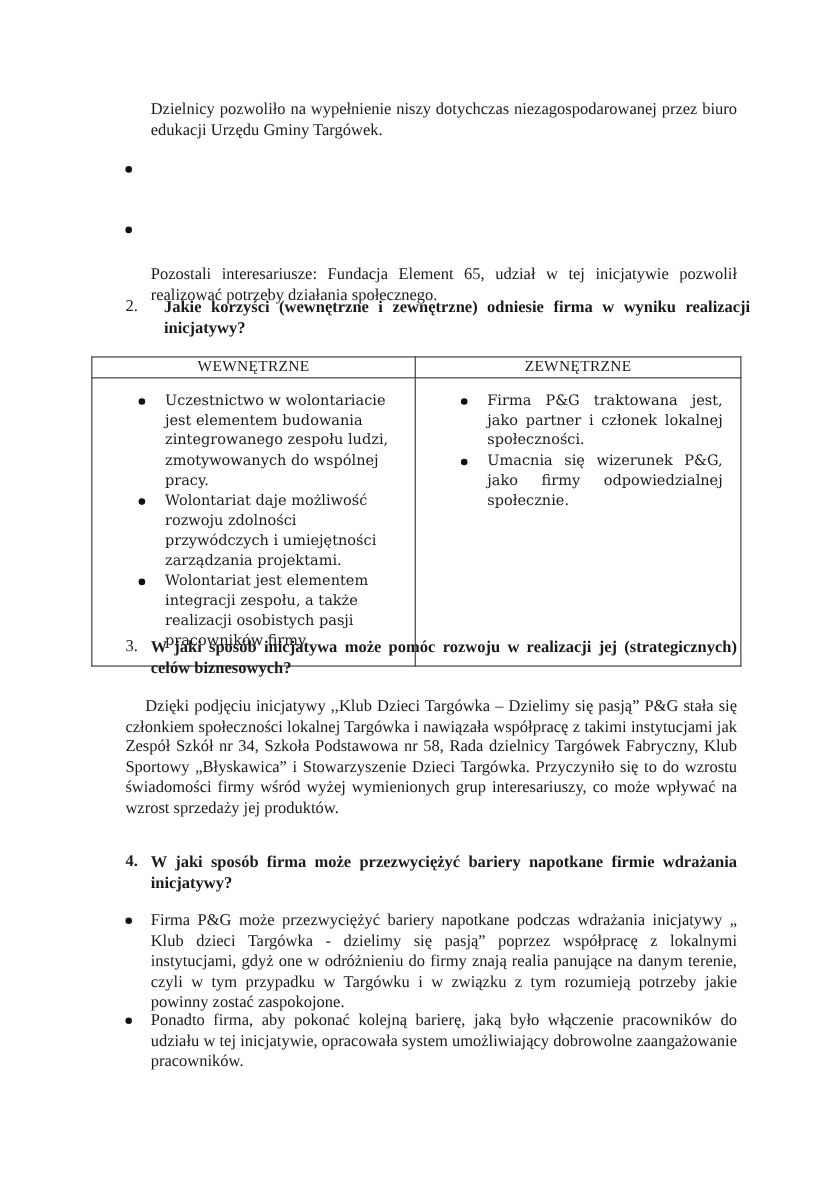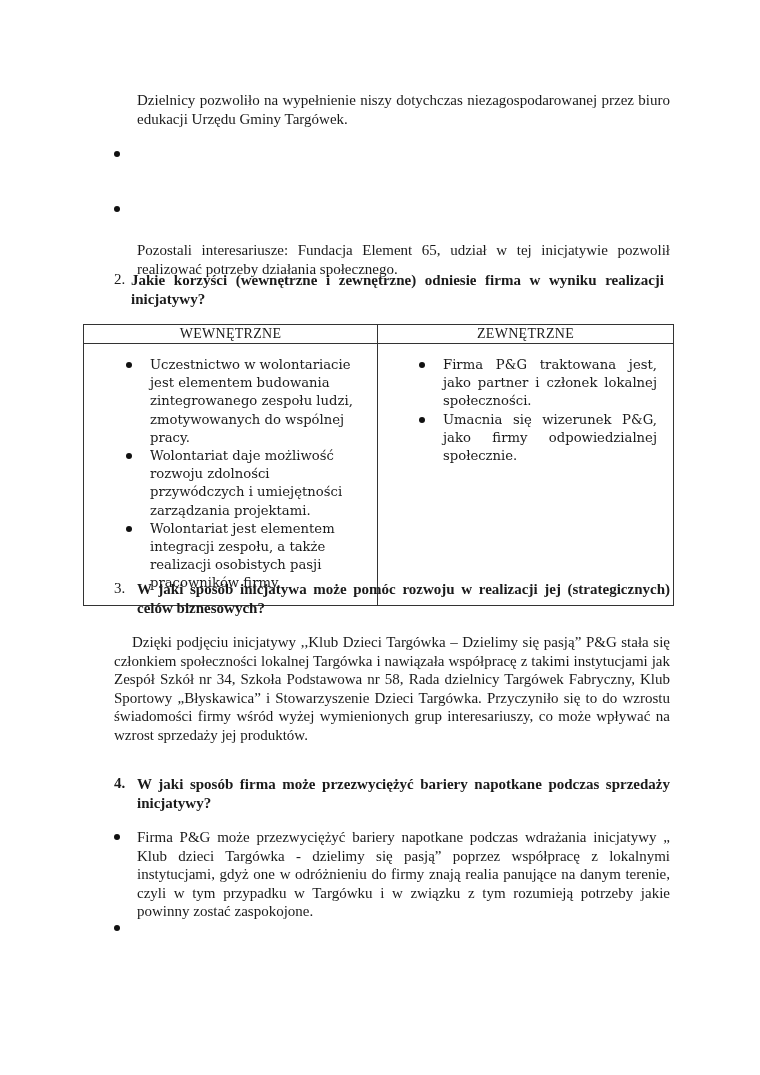--- a/index.html
+++ b/index.html
@@ -46,21 +46,21 @@
   <div class="abs" style="left:114px; top:151px;">
     <span class="bullet-dot" style="left:0; top:0;"></span>
   </div>
 
   <div class="abs" style="left:114px; top:206px;">
     <span class="bullet-dot" style="left:0; top:0;"></span>
   </div>
   <div class="abs para" style="left:137px; top:200px; width:533px;margin-top:41px;">Pozostali interesariusze: Fundacja Element 65, udział w tej inicjatywie pozwolił realizować potrzeby działania społecznego.</div>
 
   <div class="q-num" style="left:114px; top:271px;">2.</div>
-  <div class="q-text" style="left:131px; top:271px; width:533px;">Jakie korzyści (wewnętrzne i zewnętrzne) odniesie firma w wyniku realizacji inicjatywy?</div>
+  <div class="q-text" style="left:149px; top:271px; width:533px;">Jakie korzyści (wewnętrzne i zewnętrzne) odniesie firma w wyniku realizacji inicjatywy?</div>
 
   <table class="benefits">
     <colgroup>
         <col style="width:294px">
         <col style="width:296px">
       </colgroup>
     <thead>
       <tr>
         <th>WEWNĘTRZNE</th>
         <th>ZEWNĘTRZNE</th>
@@ -84,24 +84,25 @@
       </tr>
     </tbody>
   </table>
 
   <div class="q-num" style="left:114px; top:580px;">3.</div>
   <div class="q-text" style="left:137px; top:580px; width:533px;">W jaki sposób inicjatywa może pomóc rozwoju w realizacji jej (strategicznych) celów biznesowych?</div>
 
   <div class="abs para" style="left:114px; top:633px; width:556px; text-indent:18px;">Dzięki podjęciu inicjatywy ,,Klub Dzieci Targówka – Dzielimy się pasją” P&amp;G stała się członkiem społeczności lokalnej Targówka i nawiązała współpracę z takimi instytucjami jak Zespół Szkół nr 34, Szkoła Podstawowa nr 58, Rada dzielnicy Targówek Fabryczny, Klub Sportowy „Błyskawica” i Stowarzyszenie Dzieci Targówka. Przyczyniło się to do wzrostu świadomości firmy wśród wyżej wymienionych grup interesariuszy, co może wpływać na wzrost sprzedaży jej produktów.</div>
 
   <div class="q-num bold" style="left:114px; top:775px;">4.</div>
-  <div class="q-text" style="left:137px; top:775px; width:533px;">W jaki sposób firma może przezwyciężyć bariery napotkane podczas sprzedaży inicjatywy?</div>
+  <div class="q-text" style="left:137px; top:775px; width:533px;">W jaki sposób firma może przezwyciężyć bariery napotkane firmie wdrażania inicjatywy?</div>
 
   <div class="abs" style="left:114px; top:834px;">
     <span class="bullet-dot" style="left:0; top:0;"></span>
   </div>
   <div class="abs para" style="left:137px; top:828px; width:533px;">Firma P&amp;G może przezwyciężyć bariery napotkane podczas wdrażania inicjatywy „ Klub dzieci Targówka - dzielimy się pasją” poprzez współpracę z lokalnymi instytucjami, gdyż one w odróżnieniu do firmy znają realia panujące na danym terenie, czyli w tym przypadku w Targówku i w związku z tym rozumieją potrzeby jakie powinny zostać zaspokojone.</div>
 
   <div class="abs" style="left:114px; top:925px;">
     <span class="bullet-dot" style="left:0; top:0;"></span>
   </div>
+  <div class="abs para" style="left:137px; top:919px; width:533px;">Ponadto firma, aby pokonać kolejną barierę, jaką było włączenie pracowników do udziału w tej inicjatywie, opracowała system umożliwiający dobrowolne zaangażowanie pracowników.</div>
 
 </div>
 
 </body></html>

